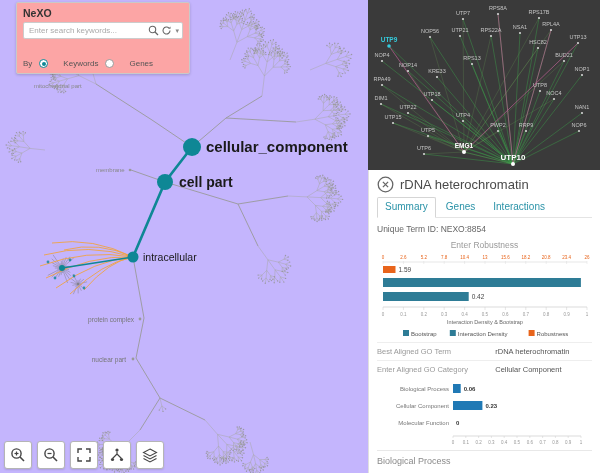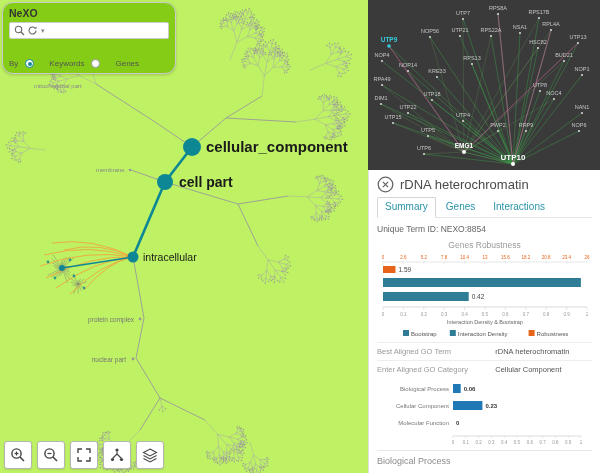--- a/index.html
+++ b/index.html
@@ -1,22 +1,22 @@
 <!DOCTYPE html>
 <html><head>
 <meta charset="utf-8">
 <style>
   html,body{margin:0;padding:0}
   body{width:600px;height:473px;font-family:"Liberation Sans",sans-serif;background:#fff;overflow:hidden}
   .app{position:relative;width:600px;height:473px}
 
-  .tree-area{position:absolute;left:0;top:0;width:368px;height:473px;background:#bef264}
-
-  .search-panel{position:absolute;left:2px;top:2px;width:174px;background:#84cc16;border:1px solid #c9c9c9;
-    border-radius:11px;box-shadow:0 1px 3px rgba(0,0,0,.18);padding:4px 6px 5px;z-index:5;box-sizing:border-box}
+  .tree-area{position:absolute;left:0;top:0;width:368px;height:473px;background:#c4b5fd}
+
+  .search-panel{position:absolute;left:16px;top:2px;width:174px;background:#fca5a5;border:1px solid #c9c9c9;
+    border-radius:2px;box-shadow:0 1px 3px rgba(0,0,0,.18);padding:4px 6px 5px;z-index:5;box-sizing:border-box}
   .sp-title{font-size:10.5px;font-weight:bold;color:#333;margin-bottom:3px}
   .sp-row{display:flex;align-items:center;border:1px solid #ccc;border-radius:2px;padding:1px 3px;background:#fff}
   .sp-input{flex:1;border:none;outline:none;font-size:8px;color:#333;min-width:0;background:transparent}
   .sp-input::placeholder{color:#aaa}
   .sp-ico{width:13px;height:13px;display:flex;align-items:center;justify-content:center;cursor:pointer;flex:none}
   .sp-caret{font-size:7px;color:#888;margin-left:2px;cursor:pointer}
   .sp-radios{display:flex;align-items:center;gap:7px;margin-top:20px;font-size:8px;color:#555}
   .radio-opt{display:flex;align-items:center;gap:15px;cursor:pointer}
   .radio-dot{width:9px;height:9px;border:1px solid #999;border-radius:50%;position:relative;background:#fff;box-sizing:border-box}
   .radio-dot.on{border-color:#0e8795}
@@ -77,20 +77,21 @@
         <circle cx="140" cy="319" r="1.4" fill="#999"></circle>
         <text x="134" y="322" font-size="6.5" fill="#777" text-anchor="end">protein complex</text>
         <circle cx="133" cy="359" r="1.4" fill="#999"></circle>
         <text x="126" y="362" font-size="6.5" fill="#777" text-anchor="end">nuclear part</text>
       </svg>
   </div>
 
   <div class="search-panel">
     <div class="sp-title">NeXO</div>
     <div class="sp-row">
+      <input class="sp-input" placeholder="Enter search keywords..." style="">
       <span class="sp-ico">
         <svg width="11" height="11" viewBox="0 0 11 11">
             <circle cx="4.5" cy="4.5" r="3.2" fill="none" stroke="#666" stroke-width="1.1"></circle>
             <line x1="7" y1="7" x2="10" y2="10" stroke="#666" stroke-width="1.2"></line>
           </svg>
       </span>
       <span class="sp-ico">
         <svg width="11" height="11" viewBox="0 0 11 11">
             <path d="M9 5.5a3.5 3.5 0 1 1-1-2.4" fill="none" stroke="#666" stroke-width="1.1"></path>
             <path d="M9.5 1.5v2.3H7.2z" fill="#666"></path>
@@ -295,21 +296,21 @@
     </div>
     <div class="dp-tabs" id="dpTabs">
         <div class="dp-tab active">Summary</div>
         <div class="dp-tab">Genes</div>
         <div class="dp-tab">Interactions</div>
       </div>
     <div class="dp-termid">
       <span>Unique Term ID:</span>
       <span>NEXO:8854</span>
     </div>
-    <div class="dp-section-title center">Genes Robustness</div>
+    <div class="dp-section-title center">Enter Robustness</div>
     <svg id="robChart" width="216" height="90">
         <text x="6.0" y="7" font-size="4.5" fill="#e8641b" text-anchor="middle">0</text>
         <line x1="6.0" y1="9" x2="6.0" y2="12" stroke="#ddd" stroke-width="0.5"></line>
         <text x="26.4" y="7" font-size="4.5" fill="#e8641b" text-anchor="middle">2.6</text>
         <line x1="26.4" y1="9" x2="26.4" y2="12" stroke="#ddd" stroke-width="0.5"></line>
         <text x="46.8" y="7" font-size="4.5" fill="#e8641b" text-anchor="middle">5.2</text>
         <line x1="46.8" y1="9" x2="46.8" y2="12" stroke="#ddd" stroke-width="0.5"></line>
         <text x="67.2" y="7" font-size="4.5" fill="#e8641b" text-anchor="middle">7.8</text>
         <line x1="67.2" y1="9" x2="67.2" y2="12" stroke="#ddd" stroke-width="0.5"></line>
         <text x="87.6" y="7" font-size="4.5" fill="#e8641b" text-anchor="middle">10.4</text>

